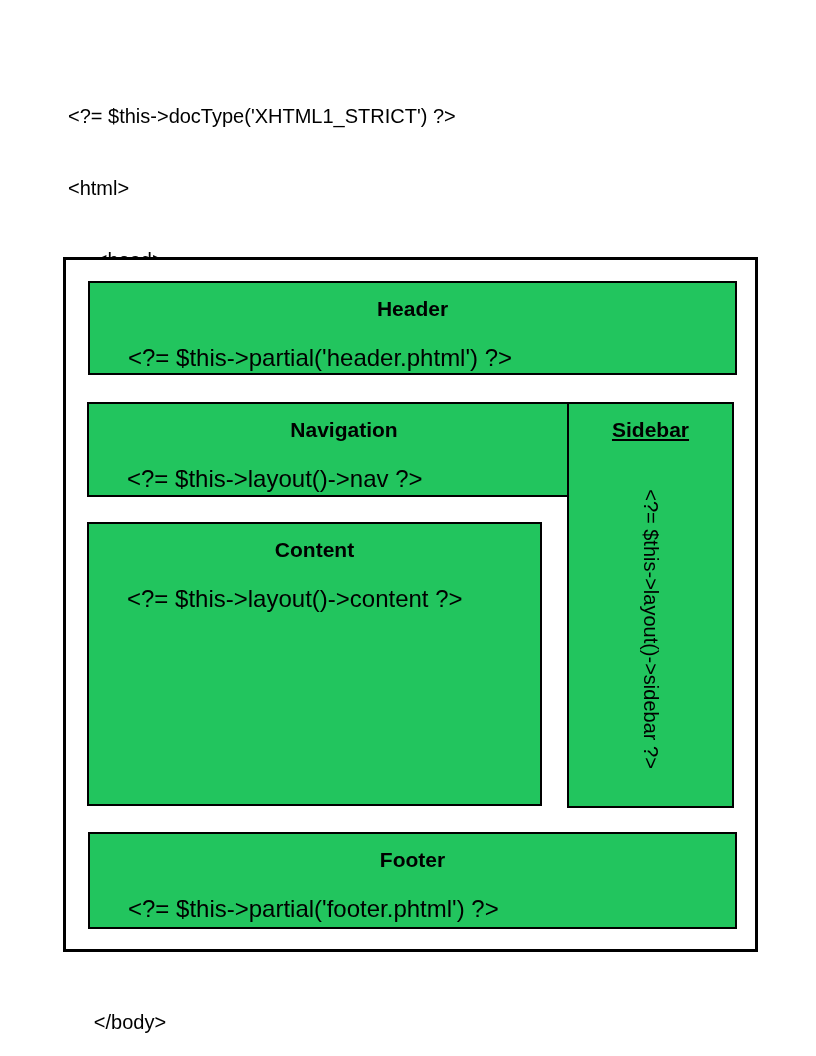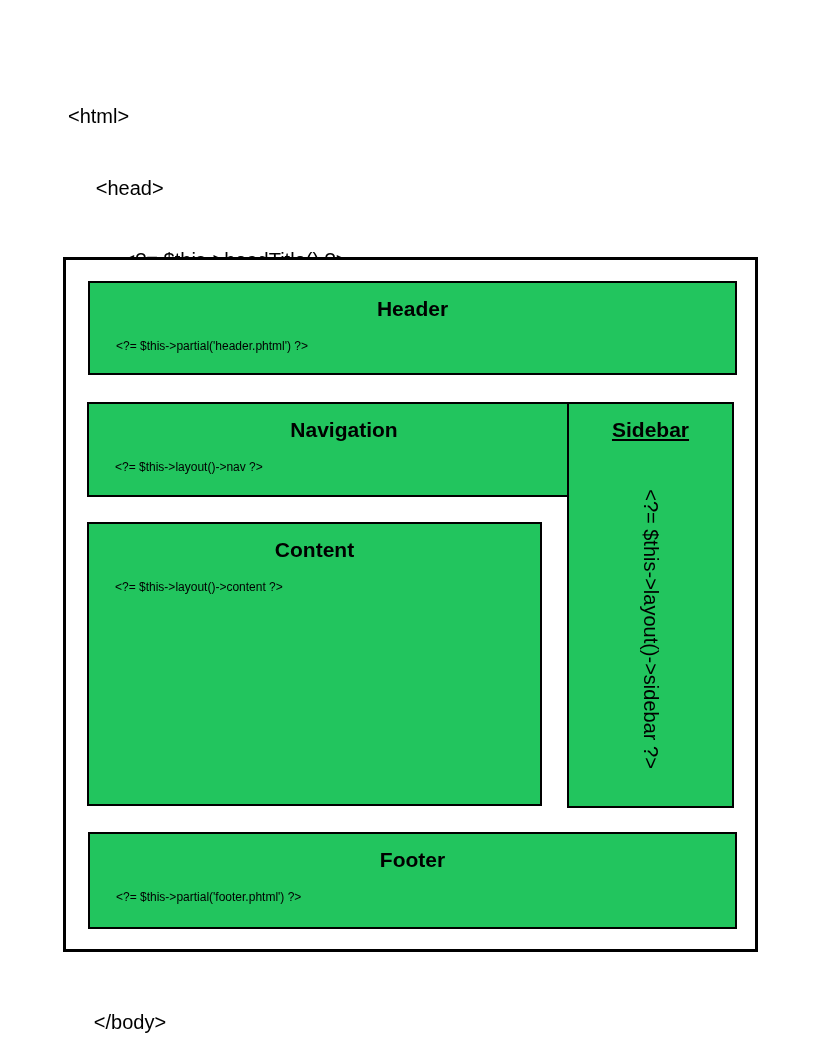--- a/index.html
+++ b/index.html
@@ -52,23 +52,23 @@
   #content-box { left: 21px;  top: 262px; width: 455px; height: 284px; }
   #footer-box  { left: 22px;  top: 572px; width: 649px; height: 97px;  }
   .panel-title {
     margin-top: 13px;
     text-align: center;
     font-weight: bold;
     font-size: 21px;
     line-height: 26px;
   }
   .panel-code {
-    margin-top: 12px;
-    padding-left: 26px;
-    font-size: 12px;
+    margin-top: 24px;
+    padding-left: 38px;
+    font-size: 24px;
     line-height: 24px;
     white-space: pre;
   }
   #sidebar-rotated-wrap {
     position: absolute;
     left: 0;
     right: 0;
     top: 56px;
     bottom: 8px;
   }
@@ -79,20 +79,21 @@
     transform: translate(-50%, -50%) rotate(90deg);
     white-space: nowrap;
     font-size: 20px;
     line-height: 24px;
   }
 </style>
 </head>
 <body>
 
 <div id="top-code" class="code">
+  <div class="code-line">&lt;?= $this-&gt;docType('XHTML1_STRICT') ?&gt;</div>
   <div class="code-line">&lt;html&gt;</div>
   <div class="code-line">     &lt;head&gt;</div>
   <div class="code-line">          &lt;?= $this-&gt;headTitle() ?&gt;</div>
   <div class="code-line">          &lt;?= $this-&gt;headScript() ?&gt;</div>
   <div class="code-line">          &lt;?= $this-&gt;headStylesheet() ?&gt;</div>
   <div class="code-line">     &lt;/head&gt;</div>
   <div class="code-line">     &lt;body&gt;</div>
 </div>
 
 <div id="outer-box">

